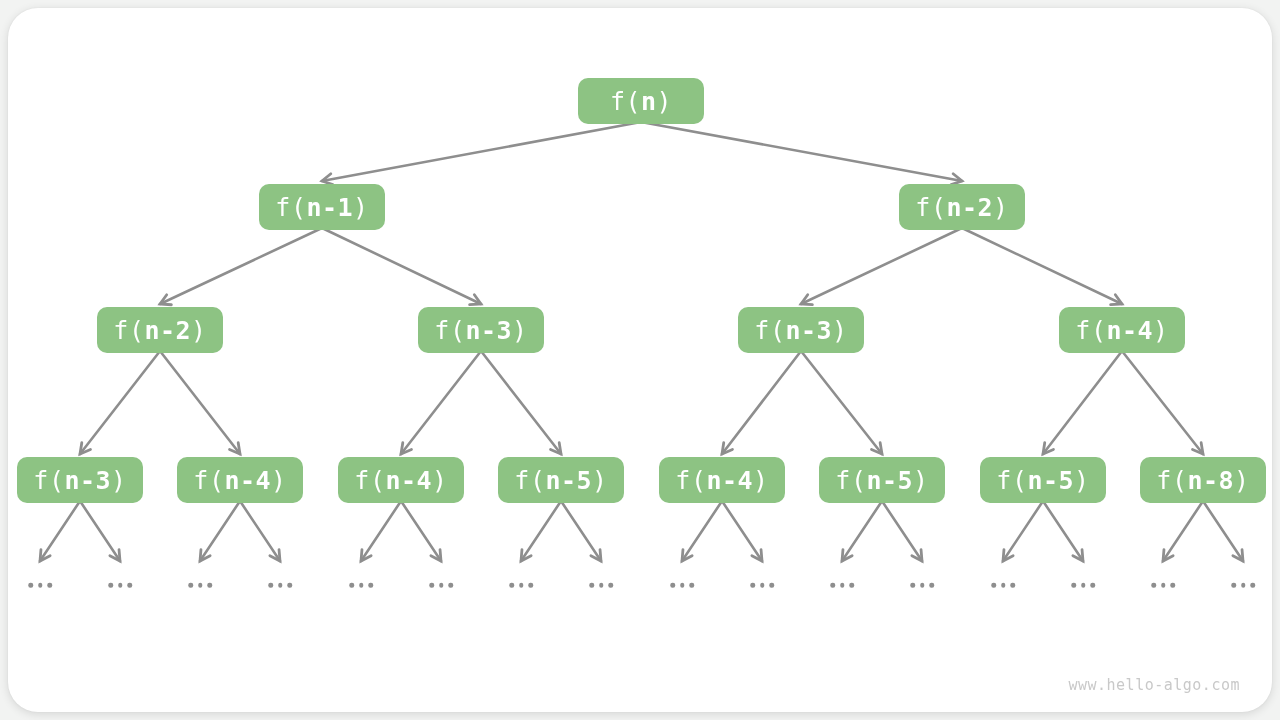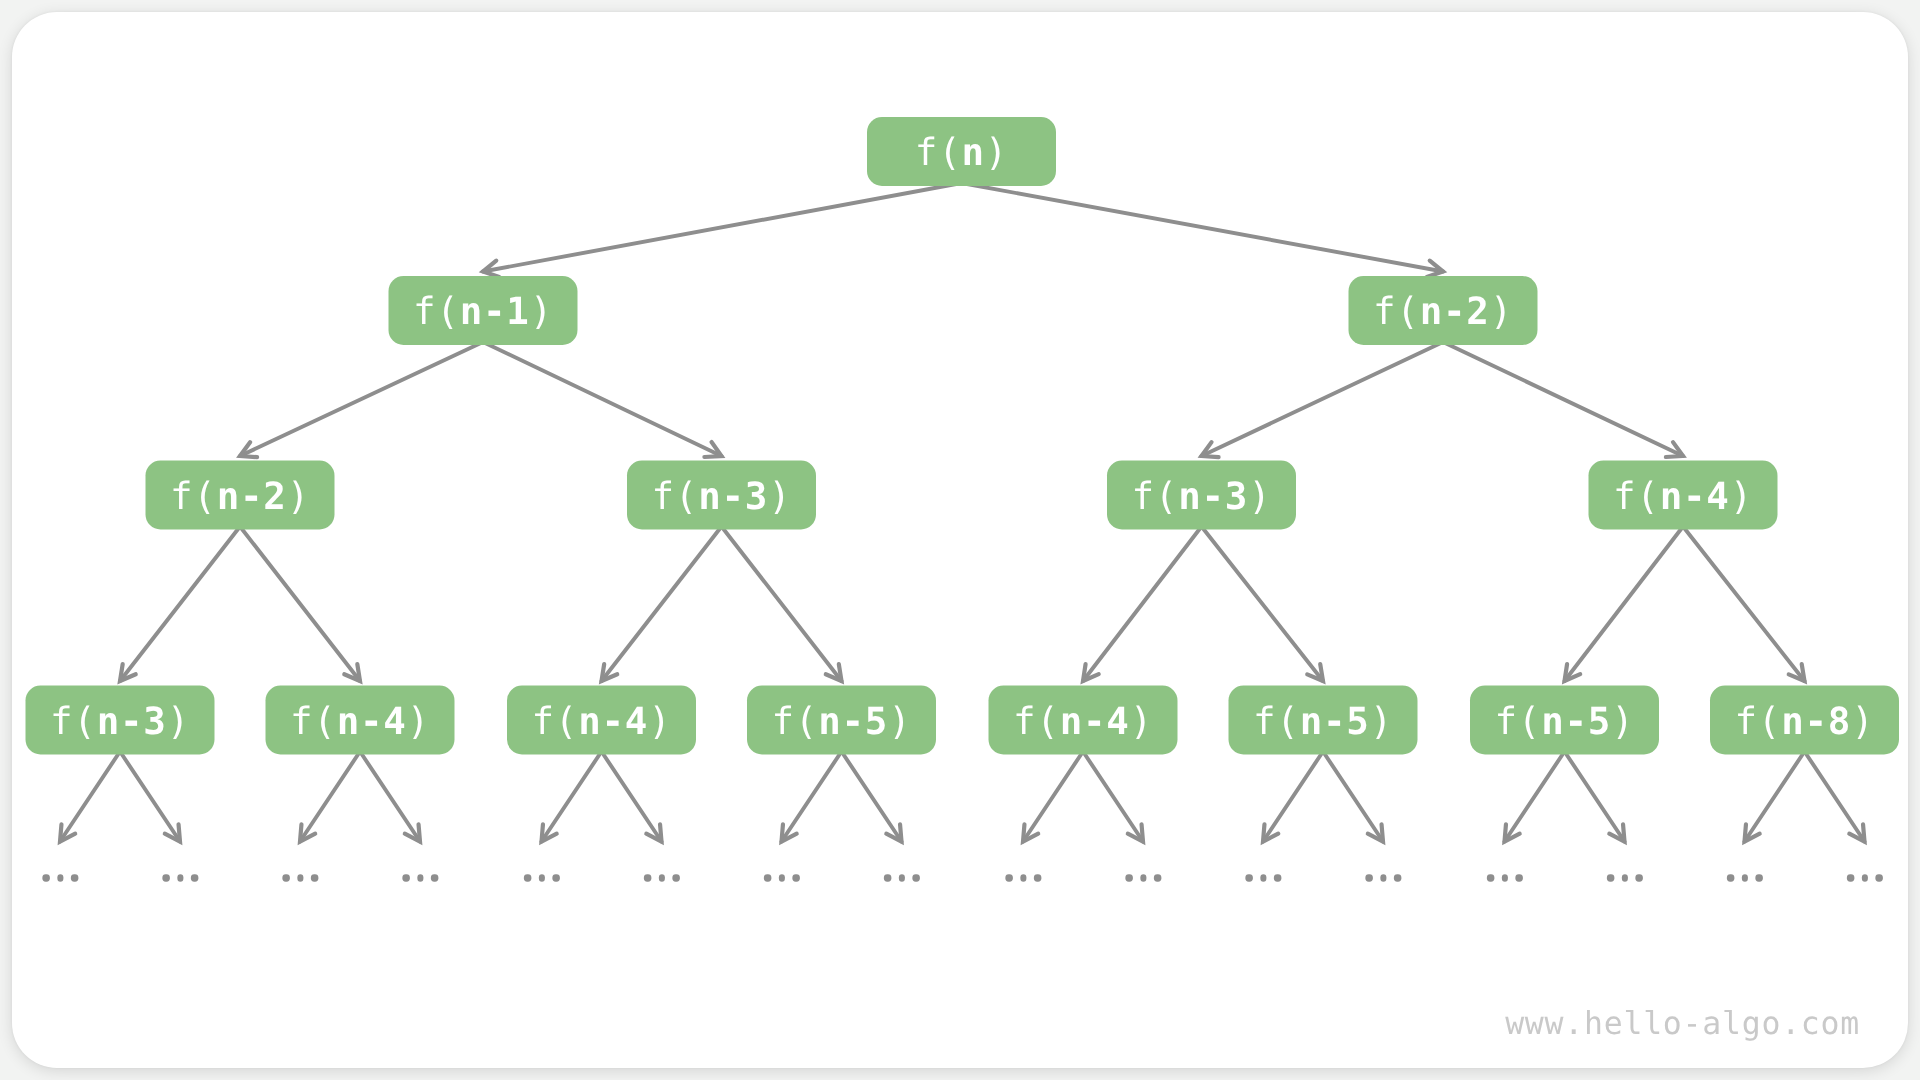--- a/index.html
+++ b/index.html
@@ -60,21 +60,21 @@
     display:flex;gap:5px;align-items:center;
   }
   .dots span{
     width:4.5px;height:4.5px;border-radius:50%;
     background:var(--dots);
     display:block;
   }
   .watermark{
     position:absolute;
     right:40px;bottom:26px;
-    font-size:21px;
+    font-size:15px;
     color:var(--watermark);
     letter-spacing:0.5px;
     margin-top:28px;
   }
 </style>
 </head>
 <body>
 
 <div class="viewport">
   <div class="card"></div>

